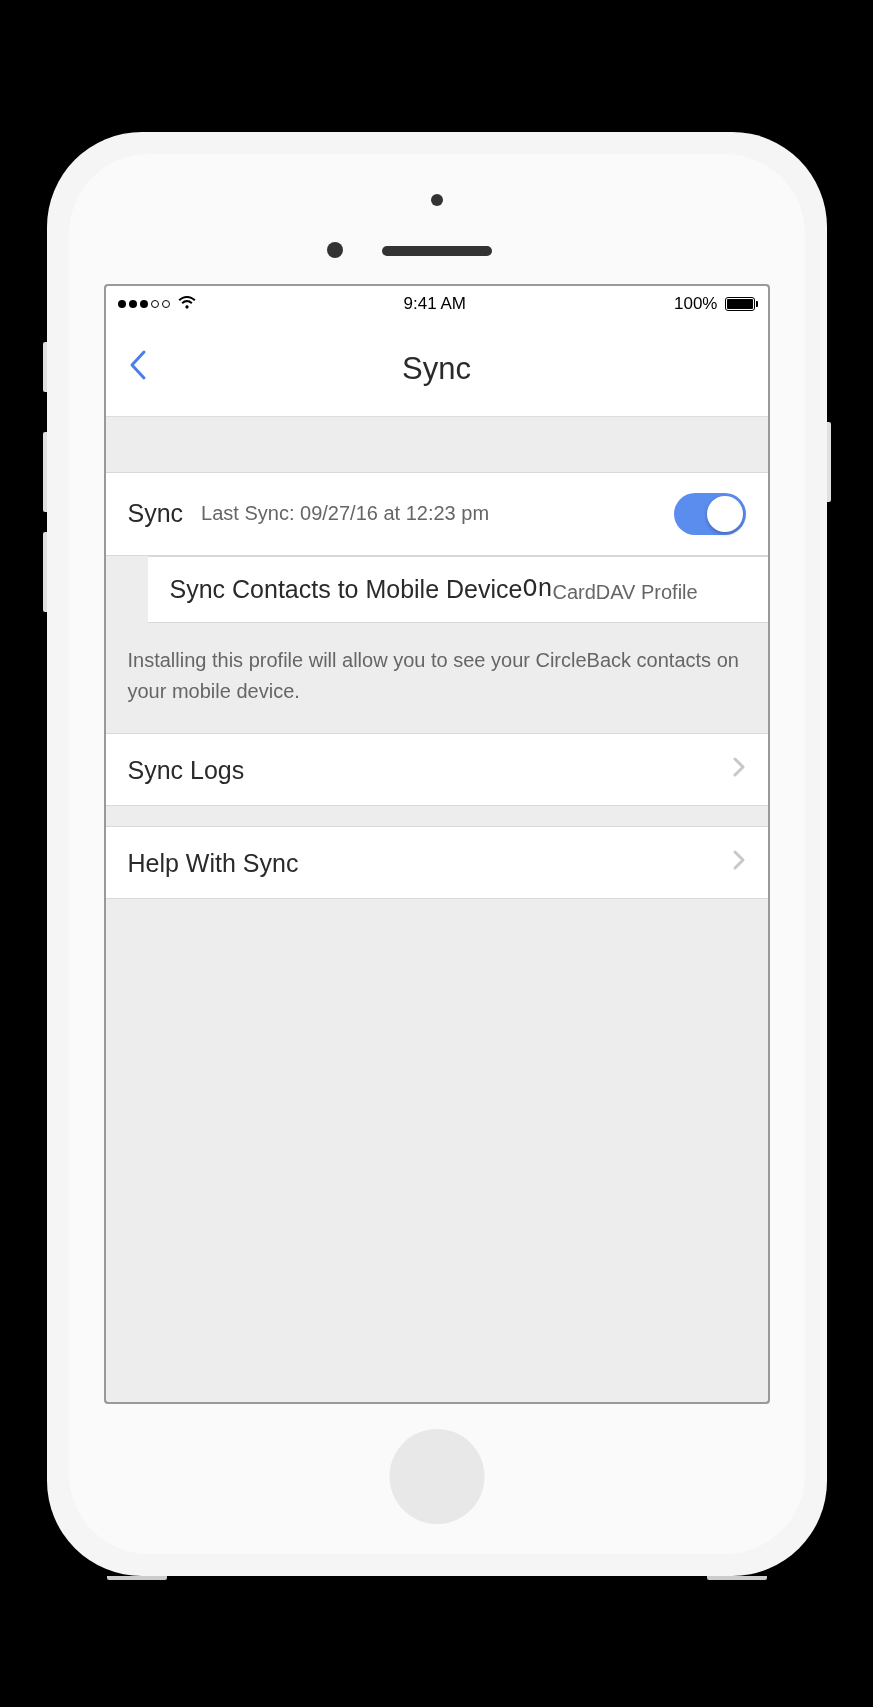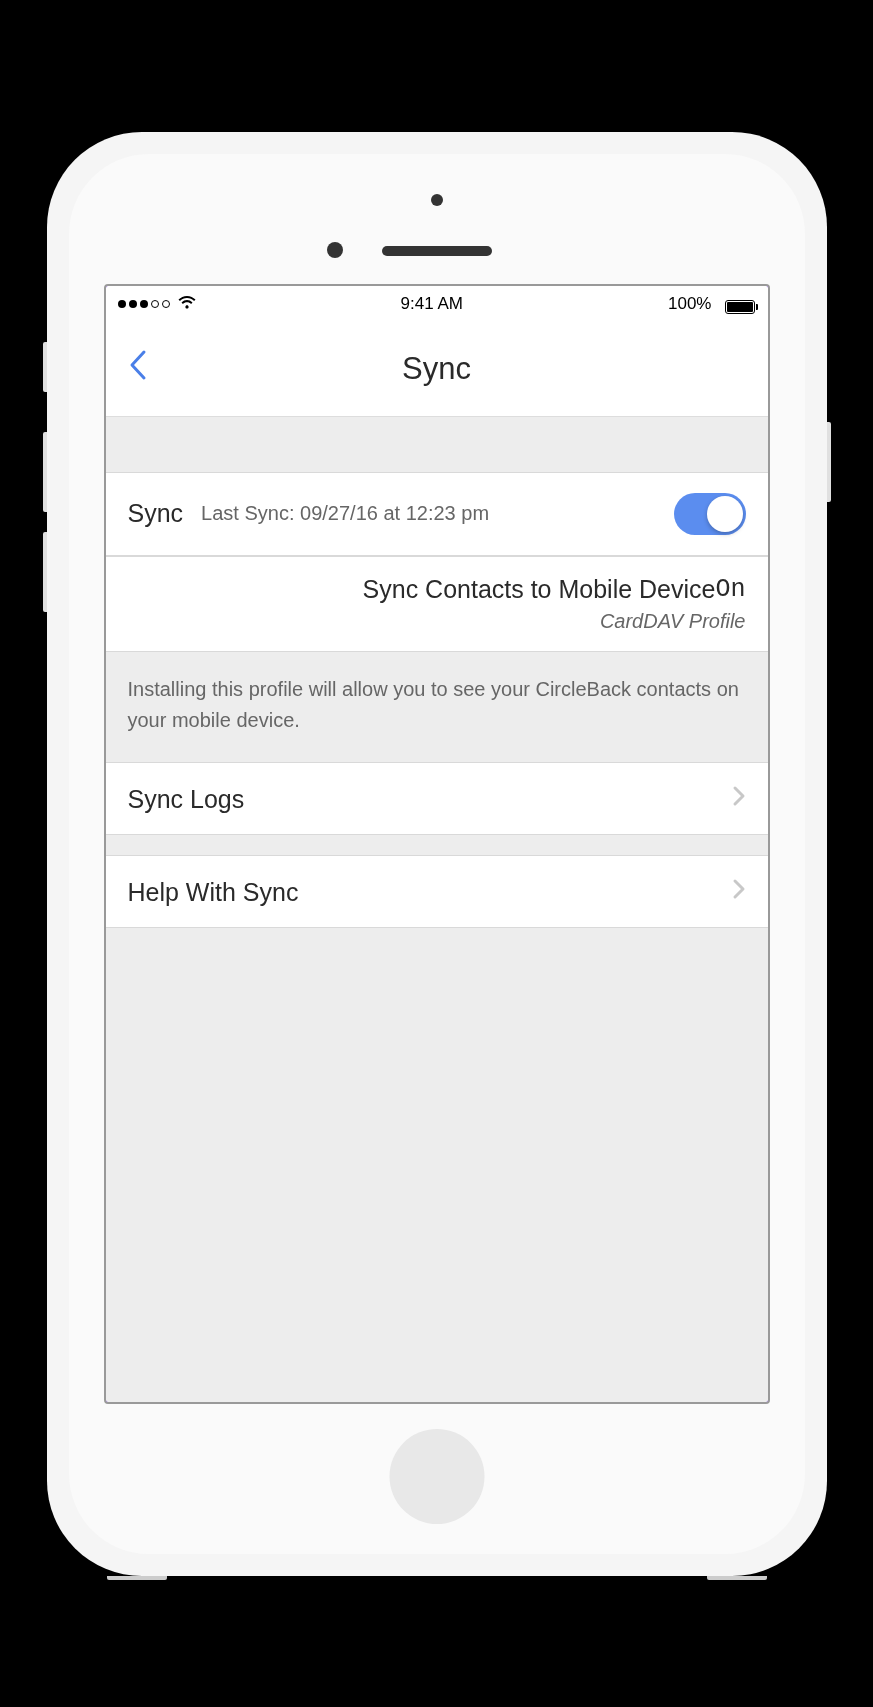--- a/index.html
+++ b/index.html
@@ -94,21 +94,21 @@
       padding: 0 12px;
       font-size: 17px;
       font-weight: 500;
       color: #000;
     }
     .status-left { display: flex; align-items: center; gap: 8px; }
     .signal-dots { display: flex; gap: 3px; }
     .dot { width: 8px; height: 8px; border-radius: 50%; background: #000; }
     .dot.empty { background: transparent; border: 1px solid #000; }
     .wifi-icon { display: inline-block; }
-    .status-right { display: flex; align-items: flex-end; gap: 14px; }
+    .status-right { display: flex; align-items: center; gap: 8px; }
     .battery { width: 30px; height: 14px; border: 1.5px solid #000; border-radius: 3px; position: relative; }
     .battery::after { content: ''; position: absolute; right: -4px; top: 3px; width: 2px; height: 6px; background: #000; border-radius: 0 1px 1px 0; }
     .battery-fill { position: absolute; left: 1px; top: 1px; bottom: 1px; right: 1px; background: #000; border-radius: 1px; }
 
     
     .nav-bar {
       background: #fff;
       height: 95px;
       display: flex;
       align-items: center;
@@ -142,21 +142,21 @@
     .cell {
       background: #fff;
       border-top: 1px solid #d9d9d9;
       border-bottom: 1px solid #d9d9d9;
       padding: 20px 22px;
       display: flex;
       align-items: center;
     }
     .cell-sync { justify-content: space-between; gap: 18px; }
     .cell-title { font-size: 25px; color: #2a2a2a; font-weight: 400; }
-    .cell-subtitle { font-size: 20px; color: #666; margin-top: 6px; font-style: italic; }
+    .cell-subtitle { font-size: 20px; color: #666; margin-top: 6px; }
     .last-sync { font-size: 20px; color: #666; flex: 1; text-align: left; padding-right: 12px; }
 
     .toggle {
       width: 72px;
       height: 42px;
       background: #5b8def;
       border-radius: 42px;
       position: relative;
       cursor: pointer;
       flex-shrink: 0;
@@ -174,24 +174,25 @@
 
     .footer-text {
       padding: 22px 22px 26px;
       font-size: 20px;
       line-height: 1.55;
       color: #666;
     }
 
     .cell-multi {
       display: flex;
-      flex-direction: column;
-      align-items: flex-end;
+      flex-direction: row;
+      align-items: center;
       padding: 18px 22px;
       position: relative;
+      margin-left: 42px;
     }
     .cell-multi .row { display: flex; justify-content: space-between; align-items: center; }
     .status-value { font-size: 25px; color: #2a2a2a; font-family: Liberation Mono, monospace; }
 
     .cell-link {
       justify-content: space-between;
       cursor: pointer;
       align-items: flex-end;
     }
     .chevron {

